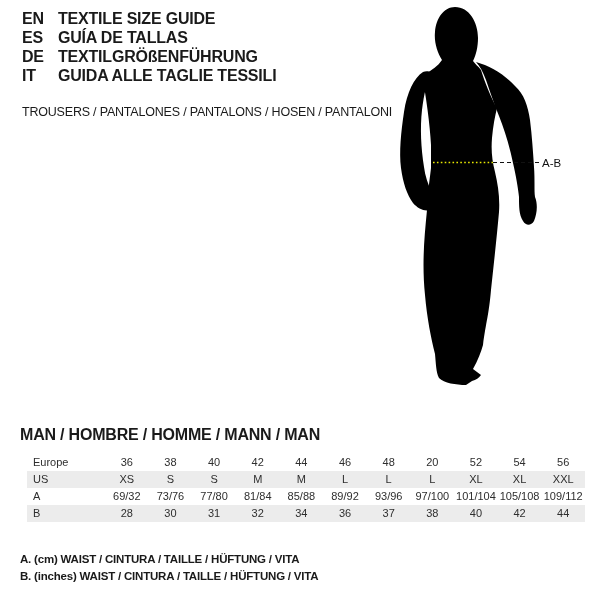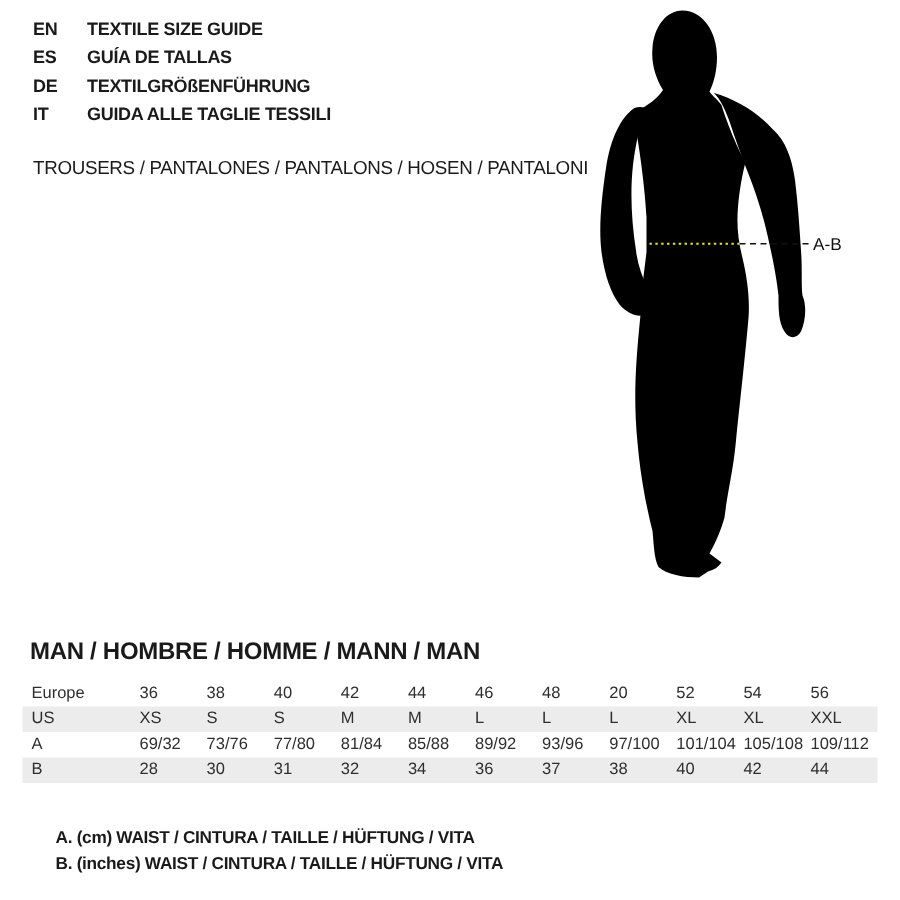--- a/index.html
+++ b/index.html
@@ -2,41 +2,41 @@
 <html style="--header-bg: #c9c9c9; --alt-bg: #ececec;"><head>
 <meta charset="utf-8">
 <style>
   html,body{margin:0;padding:0;background:#fff;}
   .canvas{
     position:relative;width:600px;height:600px;background:#fff;overflow:hidden;
     font-family:"Liberation Sans",sans-serif;color:#1a1a1a;
   }
   
   .lang-list{position:absolute;left:22px;top:9px;}
-  .lang-row{display:flex;height:19px;align-items:center;font-size:12px;font-weight:700;letter-spacing:-0.2px;}
+  .lang-row{display:flex;height:19px;align-items:center;font-size:16px;font-weight:700;letter-spacing:-0.2px;}
   .lang-code{width:36px;}
   .lang-label{white-space:nowrap;text-align:right;}
   .garment-title{
     position:absolute;left:22px;top:105px;font-size:12.5px;font-weight:400;
     letter-spacing:-0.2px;white-space:nowrap;
   }
   
   .figure-wrap{position:absolute;left:386px;top:0;width:190px;height:400px;}
   
   .man-title{position:absolute;left:20px;top:426px;font-size:16px;font-weight:700;letter-spacing:-0.2px;}
   .size-table{position:absolute;left:15px;top:454px;width:570px;font-size:11px;}
   .t-head{
     height:17px;line-height:17px;background:var(--header-bg,#c9c9c9);
     padding-left:6px;color:#3b3b3b;letter-spacing:-0.1px;
   }
-  .t-row{display:flex;height:17px;line-height:17px;color:#2e2e2e;}
+  .t-row{display:flex;height:17px;line-height:17px;color:#2e2e2e;margin-left:12px;}
   .t-row.alt{background:var(--alt-bg,#ececec);}
   .t-label{width:78px;padding-left:6px;box-sizing:border-box;}
-  .t-cell{flex:1;}
-  .footnotes{position:absolute;left:20px;top:551px;margin-left:17px;}
+  .t-cell{flex:1;text-align:center;}
+  .footnotes{position:absolute;left:20px;top:551px;}
   .footnote{height:17px;line-height:17px;font-size:11.5px;font-weight:700;letter-spacing:-0.2px;white-space:nowrap;}
 </style>
 </head>
 <body>
 
 <div class="canvas">
 
   <div class="lang-list">
       <div class="lang-row">
         <span class="lang-code">EN</span>

